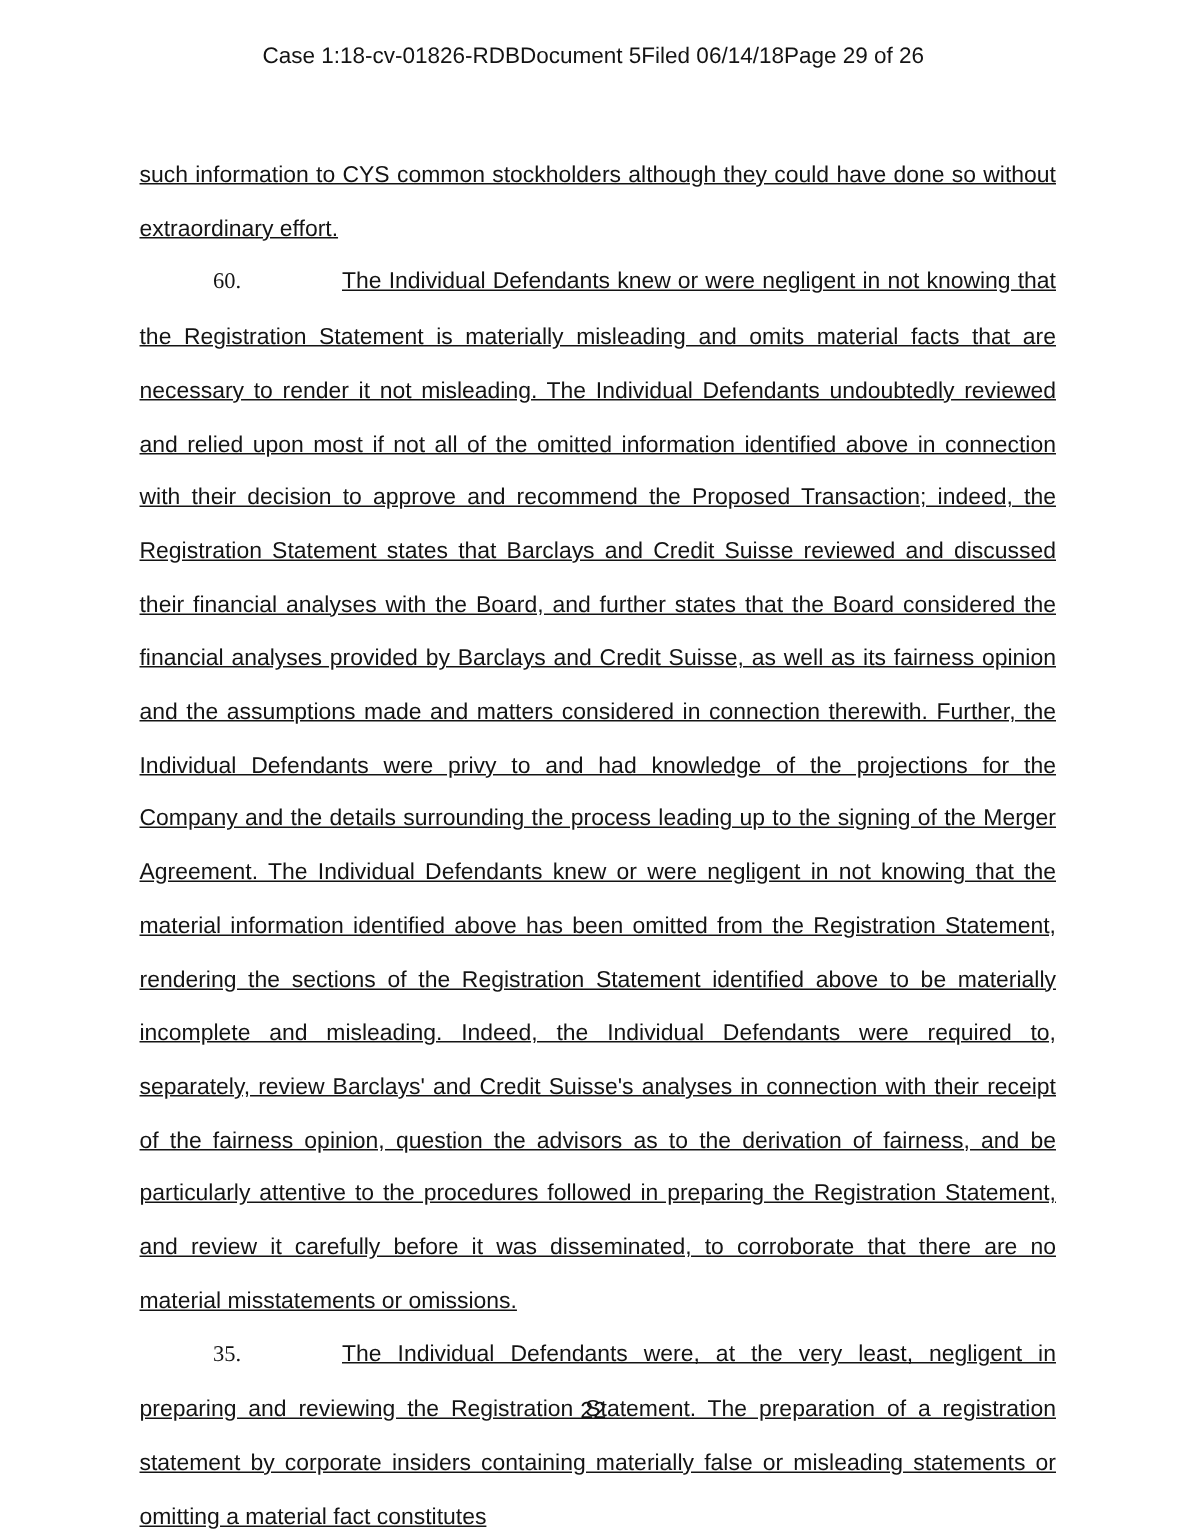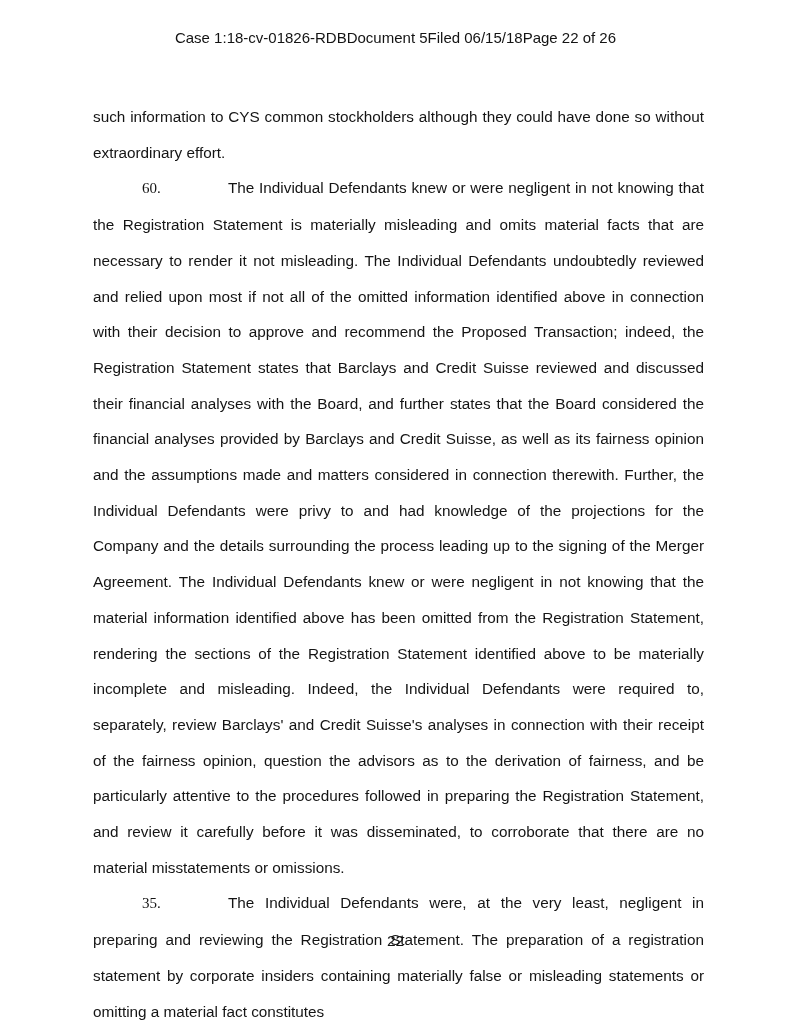--- a/index.html
+++ b/index.html
@@ -27,21 +27,21 @@
   .content {
     position: absolute;
     top: 99px;
     left: 93px;
     width: 611px;
     font-size: 15.3px;
     line-height: 35.7px;
     text-align: justify;
     color: #141414;
   }
-  .content p { margin: 0; }
+  .content p { margin: 0; text-decoration: underline; }
   .numbered { text-indent: 49px; }
   .para-num {
     font-family: "Liberation Serif", serif;
     font-size: 15px;
     display: inline-block;
     width: 86px;
     text-indent: 0;
   }
   .page-num {
     position: absolute;
@@ -54,22 +54,22 @@
   }
 </style>
 </head>
 <body>
 
 <div class="page">
 
   <div class="case-header">
     <span>Case 1:18-cv-01826-RDB</span>
     <span>Document 5</span>
-    <span>Filed 06/15/18</span>
-    <span>Page 22 of 26</span>
+    <span>Filed 06/14/18</span>
+    <span>Page 29 of 26</span>
   </div>
 
   <div class="content">
     <p>such information to CYS common stockholders although they could have done so without extraordinary effort.</p>
     <p class="numbered"><span class="para-num">60.</span><span>The Individual Defendants knew or were negligent in not knowing that the Registration Statement is materially misleading and omits material facts that are necessary to render it not misleading. The Individual Defendants undoubtedly reviewed and relied upon most if not all of the omitted information identified above in connection with their decision to approve and recommend the Proposed Transaction; indeed, the Registration Statement states that Barclays and Credit Suisse reviewed and discussed their financial analyses with the Board, and further states that the Board considered the financial analyses provided by Barclays and Credit Suisse, as well as its fairness opinion and the assumptions made and matters considered in connection therewith. Further, the Individual Defendants were privy to and had knowledge of the projections for the Company and the details surrounding the process leading up to the signing of the Merger Agreement. The Individual Defendants knew or were negligent in not knowing that the material information identified above has been omitted from the Registration Statement, rendering the sections of the Registration Statement identified above to be materially incomplete and misleading. Indeed, the Individual Defendants were required to, separately, review Barclays' and Credit Suisse's analyses in connection with their receipt of the fairness opinion, question the advisors as to the derivation of fairness, and be particularly attentive to the procedures followed in preparing the Registration Statement, and review it carefully before it was disseminated, to corroborate that there are no material misstatements or omissions.</span></p>
     <p class="numbered"><span class="para-num">35.</span><span>The Individual Defendants were, at the very least, negligent in preparing and reviewing the Registration Statement. The preparation of a registration statement by corporate insiders containing materially false or misleading statements or omitting a material fact constitutes</span></p>
   </div>
 
   <div class="page-num">22</div>
 

